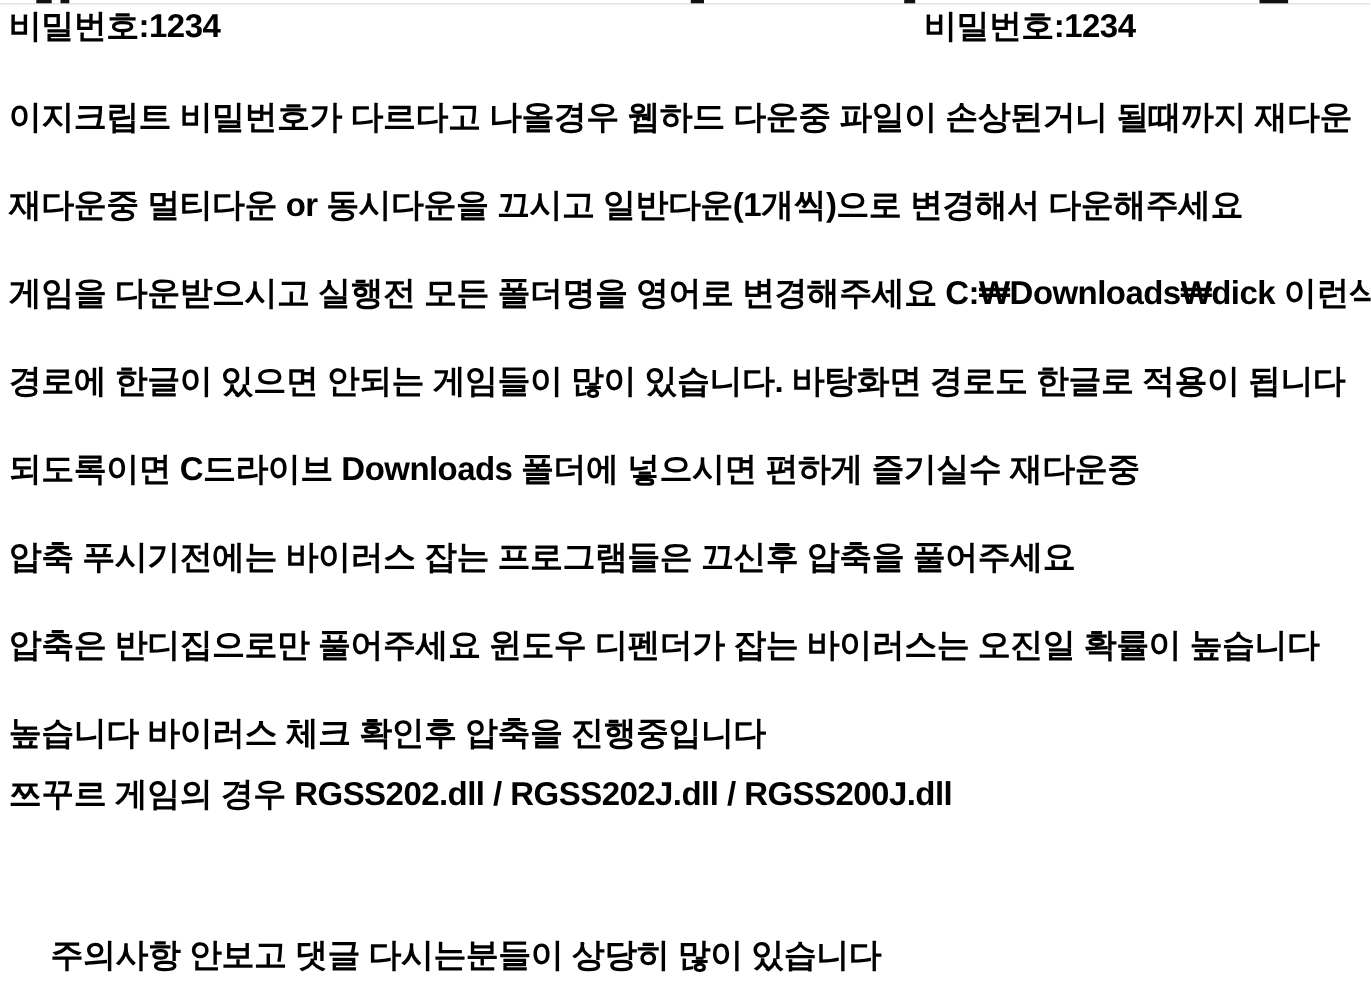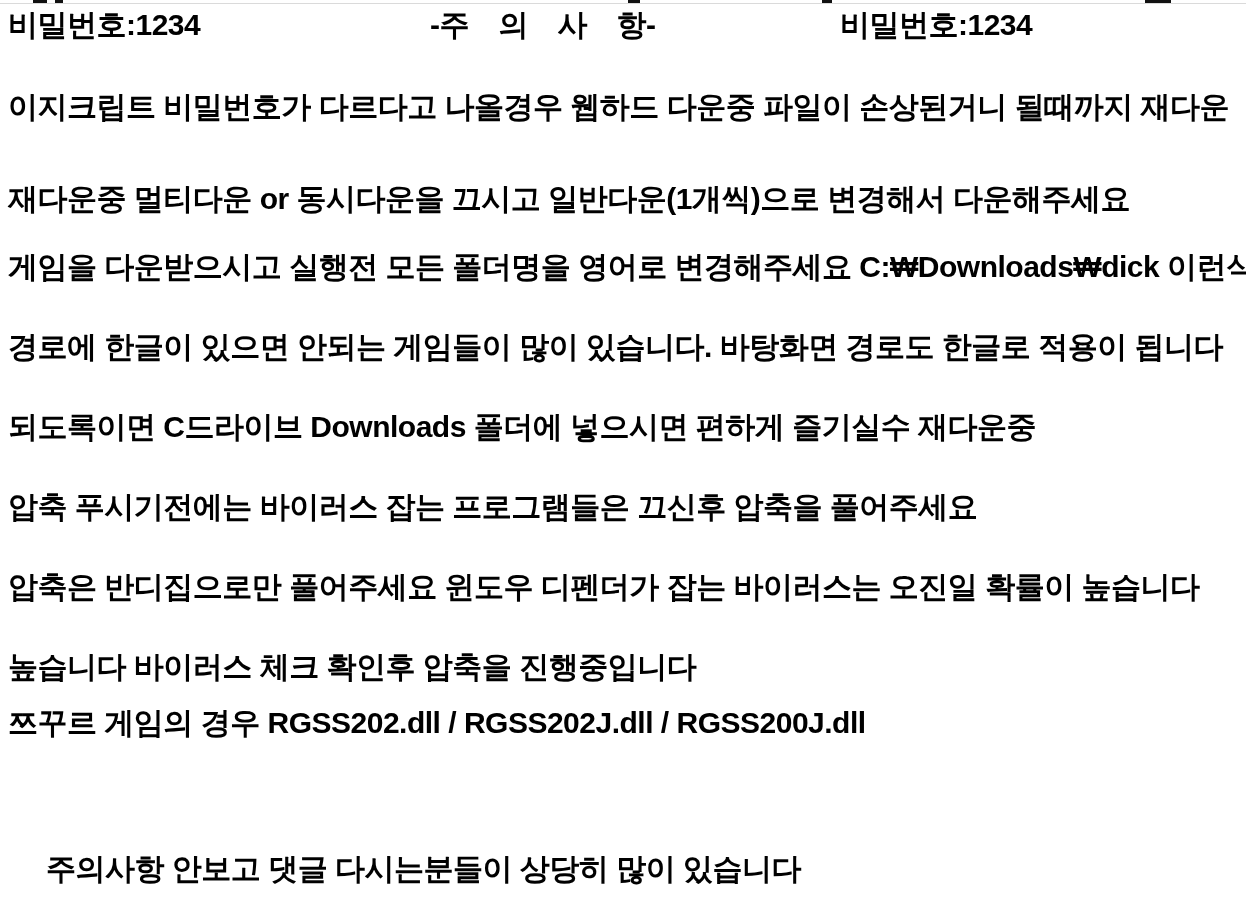--- a/index.html
+++ b/index.html
@@ -37,21 +37,21 @@
     letter-spacing: -0.5px;
     color: #000000;
     white-space: pre;
     line-height: 38px;
   }
   .hdr-left  { left: 8px;   top: 6px; }
   .hdr-title { left: 430px; top: 6px; }
   .hdr-right { left: 840px; top: 6px; }
 
   .l0  { left: 8px; top: 88px;  }
-  .l1  { left: 8px; top: 180px; }
+  .l1  { left: 8px; top: 168px; }
   .l2  { left: 8px; top: 248px; }
   .l3  { left: 8px; top: 328px; }
   .l4  { left: 8px; top: 408px; }
   .l5  { left: 8px; top: 488px; }
   .l6  { left: 8px; top: 568px; }
   .l7  { left: 8px; top: 648px; }
   .l8  { left: 8px; top: 704px; }
   .l9  { left: 8px; top: 768px; }
   .l10 { left: 8px; top: 850px; margin-left: 38px; }
 </style>
@@ -61,21 +61,20 @@
 <div class="page">
 
   <div class="top-rule"></div>
   <div class="frag" style="left:33px;  width:14px;"></div>
   <div class="frag" style="left:55px;  width:8px;"></div>
   <div class="frag" style="left:628px; width:12px;"></div>
   <div class="frag" style="left:822px; width:10px;"></div>
   <div class="frag" style="left:1145px;width:26px;"></div>
 
   <div class="txt hdr-left">비밀번호:1234</div>
-  <div class="txt hdr-title">-주　의　사　항-</div>
   <div class="txt hdr-right">비밀번호:1234</div>
 
   <div class="txt l0">이지크립트 비밀번호가 다르다고 나올경우 웹하드 다운중 파일이 손상된거니 될때까지 재다운</div>
   <div class="txt l1">재다운중 멀티다운 or 동시다운을 끄시고 일반다운(1개씩)으로 변경해서 다운해주세요</div>
   <div class="txt l2">게임을 다운받으시고 실행전 모든 폴더명을 영어로 변경해주세요 C:₩Downloads₩dick 이런식</div>
   <div class="txt l3">경로에 한글이 있으면 안되는 게임들이 많이 있습니다. 바탕화면 경로도 한글로 적용이 됩니다</div>
   <div class="txt l4">되도록이면 C드라이브 Downloads 폴더에 넣으시면 편하게 즐기실수 재다운중</div>
   <div class="txt l6">압축은 반디집으로만 풀어주세요 윈도우 디펜더가 잡는 바이러스는 오진일 확률이 높습니다</div>
   <div class="txt l5">압축 푸시기전에는 바이러스 잡는 프로그램들은 끄신후 압축을 풀어주세요</div>
   <div class="txt l7">높습니다 바이러스 체크 확인후 압축을 진행중입니다</div>

